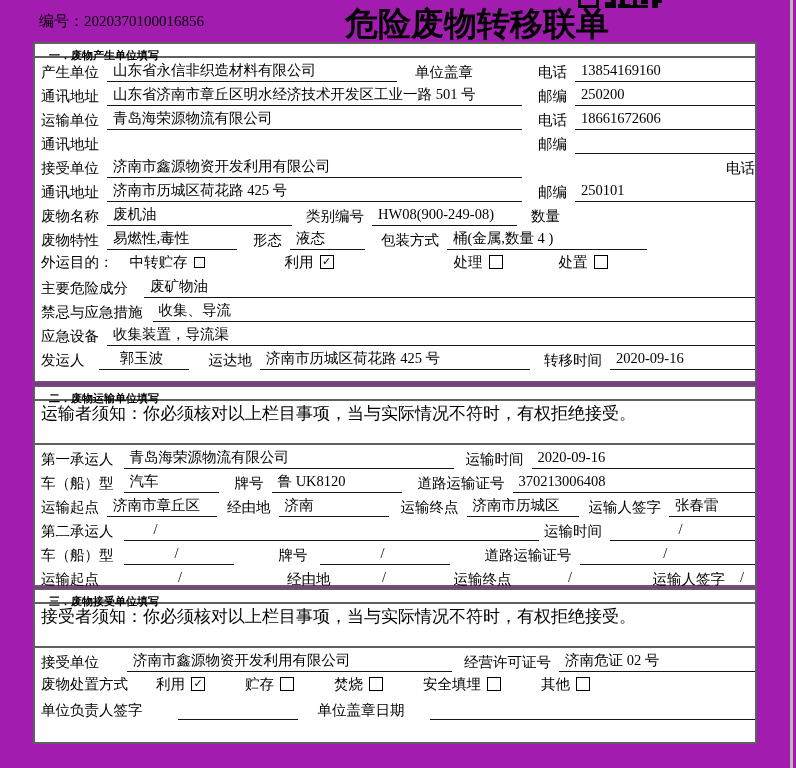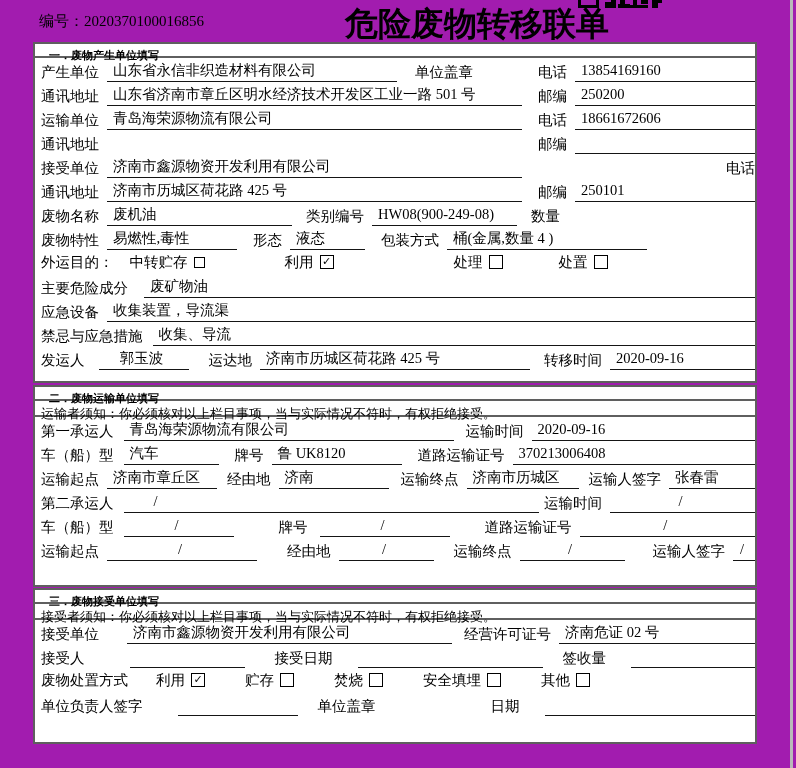--- a/index.html
+++ b/index.html
@@ -10,39 +10,39 @@
   .doc-title{position:absolute;left:345px;top:2px;font-size:33px;font-weight:bold;white-space:nowrap;
              font-family:"Liberation Sans","DejaVu Sans",sans-serif;}
   .qr{position:absolute;left:578px;top:0;}
   .box{position:absolute;left:33px;width:724px;border:2px solid var(--border,#5f5f5f);background:#fff;box-sizing:border-box;}
   #box1{top:42px;height:341px;}
   #box2{top:385px;height:202px;}
   #box3{top:588px;height:156px;}
   .sec-title{height:14px;line-height:23px;font-weight:bold;font-size:11px;padding-left:14px;
              border-bottom:2px solid var(--border,#5f5f5f);box-sizing:border-box;
              font-family:"Liberation Sans","DejaVu Sans",sans-serif;}
-  .note{height:16px;line-height:26px;font-size:13px;padding-left:6px;
+  .note{height:44px;line-height:26px;font-size:17px;padding-left:6px;
         border-bottom:2px solid var(--border,#5f5f5f);box-sizing:border-box;white-space:nowrap;}
   .row{display:flex;align-items:flex-end;height:24px;font-size:14.5px;line-height:20px;
        padding-left:6px;box-sizing:border-box;white-space:nowrap;}
   .cbrow{align-items:center;}
   .lb{flex-shrink:0;white-space:nowrap;}
   .ul{border-bottom:1px solid #151515;margin-left:8px;padding:0 4px 1px 6px;flex-shrink:0;
       box-sizing:border-box;white-space:nowrap;overflow:hidden;}
   .fill{flex:1 1 auto;}
   .ctr{text-align:center;padding-left:0;font-family:Liberation Serif, serif;}
   .ind{padding-left:30px;}
   .w75{width:75px}.w90{width:90px}.w95{width:95px}.w105{width:105px}.w110{width:110px}
   .w112{width:112px}.w115{width:115px}.w120{width:120px}.w130{width:130px}.w145{width:145px}
   .w150{width:150px}.w180{width:180px}.w185{width:185px}.w200{width:200px}.w270{width:270px}
   .w290{width:290px}.w325{width:325px}.w330{width:330px}.w415{width:415px}
   .ml10{margin-left:10px}.ml12{margin-left:12px}.ml14{margin-left:14px}.ml16{margin-left:16px}
   .ml18{margin-left:18px}.ml20{margin-left:20px}.ml25{margin-left:25px}.ml28{margin-left:28px}
   .ml30{margin-left:30px}.ml35{margin-left:35px}.ml40{margin-left:40px}.ml45{margin-left:45px}
-  .ml80{margin-left:80px}.ml92{margin-left:120px}.ml115{margin-left:115px}.ml134{margin-left:56px}
+  .ml80{margin-left:80px}.ml92{margin-left:120px}.ml115{}.ml134{margin-left:56px}
   .mla{margin-left:auto}
   .cb{display:inline-block;width:12px;height:12px;border:1px solid #000;margin-left:6px;
       flex-shrink:0;font-size:11px;line-height:12px;text-align:center;
       font-family:"DejaVu Sans",sans-serif;}
   .cb.sm{width:9px;height:9px;font-size:9px;line-height:9px;}
   .footer{position:absolute;left:39px;top:782px;font-size:15px;white-space:nowrap;}
 </style>
 </head>
 <body>
 
@@ -139,27 +139,27 @@
       <span class="lb ml134">处置</span>
       <span class="cb"></span>
     </div>
 
     <div class="row">
       <span class="lb">主要危险成分</span>
       <span class="ul fill ml16">废矿物油</span>
     </div>
 
     <div class="row">
+      <span class="lb">禁忌与应急措施</span>
+      <span class="ul fill ml10">收集、导流</span>
+    </div>
+
+    <div class="row">
       <span class="lb">应急设备</span>
       <span class="ul fill">收集装置，导流渠</span>
-    </div>
-
-    <div class="row">
-      <span class="lb">禁忌与应急措施</span>
-      <span class="ul fill ml10">收集、导流</span>
     </div>
 
     <div class="row">
       <span class="lb">发运人</span>
       <span class="ul w90 ml14 ctr">郭玉波</span>
       <span class="lb ml20">运达地</span>
       <span class="ul w270">济南市历城区荷花路 425 号</span>
       <span class="lb ml14">转移时间</span>
       <span class="ul fill">2020-09-16</span>
     </div>
@@ -228,28 +228,20 @@
     <div class="sec-title">三．废物接受单位填写</div>
     <div class="note">接受者须知：你必须核对以上栏目事项，当与实际情况不符时，有权拒绝接受。</div>
 
     <div class="row">
       <span class="lb">接受单位</span>
       <span class="ul w325 ml28">济南市鑫源物资开发利用有限公司</span>
       <span class="lb ml12">经营许可证号</span>
       <span class="ul fill">济南危证 02 号</span>
     </div>
 
-    <div class="row">
-      <span class="lb">接受人</span>
-      <span class="ul w115 ml45"></span>
-      <span class="lb ml30">接受日期</span>
-      <span class="ul w185 ml25"></span>
-      <span class="lb ml20">签收量</span>
-      <span class="ul fill ml25"></span>
-    </div>
 
     <div class="row cbrow">
       <span class="lb">废物处置方式</span>
       <span class="lb ml28">利用</span>
       <span class="cb">✓</span>
       <span class="lb ml40">贮存</span>
       <span class="cb"></span>
       <span class="lb ml40">焚烧</span>
       <span class="cb"></span>
       <span class="lb ml40">安全填埋</span>

